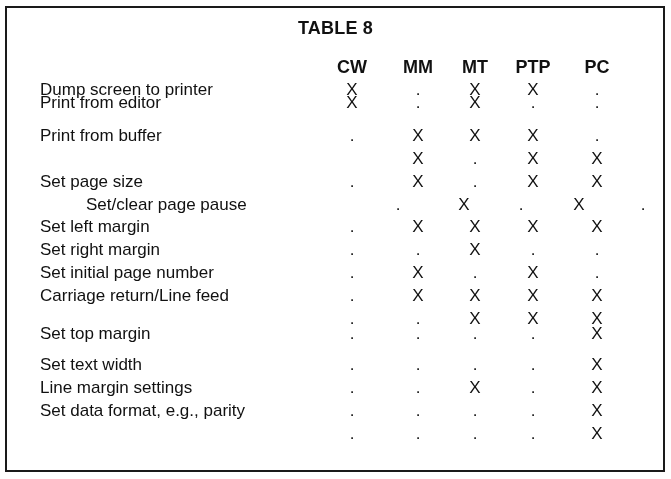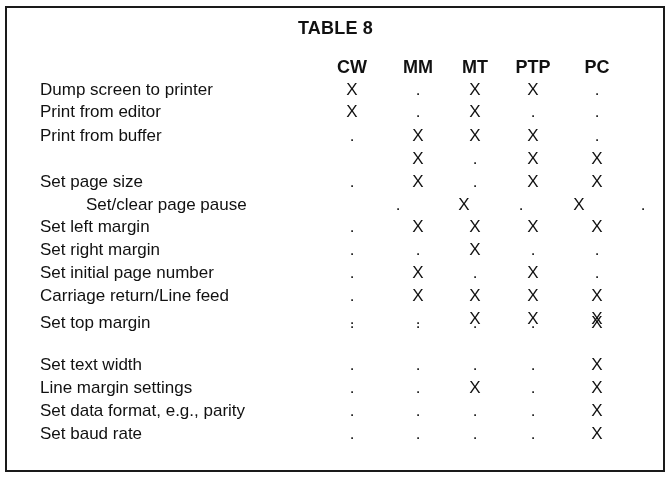--- a/index.html
+++ b/index.html
@@ -84,21 +84,21 @@
 
 <div id="rows">
     <div class="row" style="top: 80px;">
       <div class="label">Dump screen to printer</div>
       <div class="cell" style="left: 352px;">X</div>
       <div class="cell" style="left: 418px;">.</div>
       <div class="cell" style="left: 475px;">X</div>
       <div class="cell" style="left: 533px;">X</div>
       <div class="cell" style="left: 597px;">.</div>
     </div>
-    <div class="row" style="top: 102px;">
+    <div class="row" style="top: 93px;">
       <div class="label">Print from editor</div>
       <div class="cell" style="left: 352px;">X</div>
       <div class="cell" style="left: 418px;">.</div>
       <div class="cell" style="left: 475px;">X</div>
       <div class="cell" style="left: 533px;">.</div>
       <div class="cell" style="left: 597px;">.</div>
     </div>
     <div class="row" style="top: 125.8px;">
       <div class="label">Print from buffer</div>
       <div class="cell" style="left: 352px;">.</div>
@@ -162,21 +162,21 @@
       <div class="cell" style="left: 533px;">X</div>
       <div class="cell" style="left: 597px;">X</div>
     </div>
     <div class="row" style="top: 309px;">
       <div class="cell" style="left: 352px;">.</div>
       <div class="cell" style="left: 418px;">.</div>
       <div class="cell" style="left: 475px;">X</div>
       <div class="cell" style="left: 533px;">X</div>
       <div class="cell" style="left: 597px;">X</div>
     </div>
-    <div class="row" style="top: 313px;">
+    <div class="row" style="top: 324px;">
       <div class="label">Set top margin</div>
       <div class="cell" style="left: 352px;">.</div>
       <div class="cell" style="left: 418px;">.</div>
       <div class="cell" style="left: 475px;">.</div>
       <div class="cell" style="left: 533px;">.</div>
       <div class="cell" style="left: 597px;">X</div>
     </div>
     <div class="row" style="top: 354.8px;">
       <div class="label">Set text width</div>
       <div class="cell" style="left: 352px;">.</div>
@@ -195,20 +195,19 @@
     </div>
     <div class="row" style="top: 400.6px;">
       <div class="label">Set data format, e.g., parity</div>
       <div class="cell" style="left: 352px;">.</div>
       <div class="cell" style="left: 418px;">.</div>
       <div class="cell" style="left: 475px;">.</div>
       <div class="cell" style="left: 533px;">.</div>
       <div class="cell" style="left: 597px;">X</div>
     </div>
     <div class="row" style="top: 423.5px;">
-      <div class="label">Set baud rate</div>
       <div class="cell" style="left: 352px;">.</div>
       <div class="cell" style="left: 418px;">.</div>
       <div class="cell" style="left: 475px;">.</div>
       <div class="cell" style="left: 533px;">.</div>
       <div class="cell" style="left: 597px;">X</div>
     </div>
   </div>
 
 </body></html>

